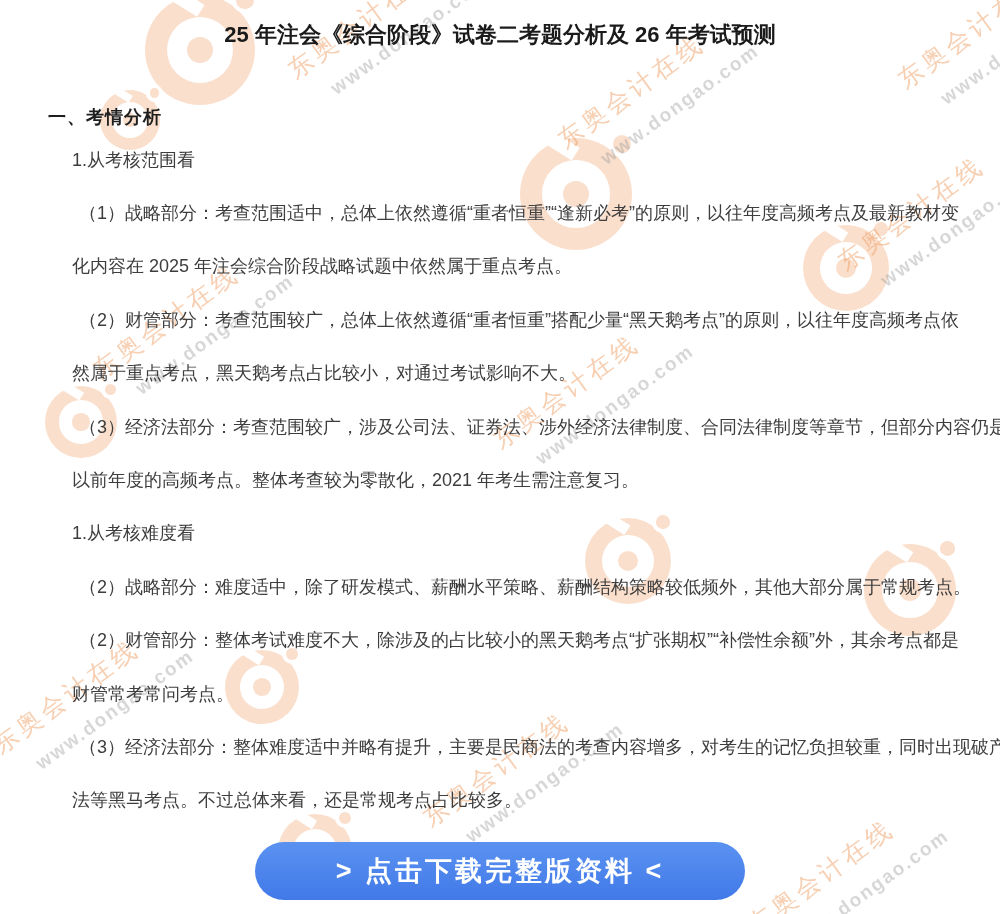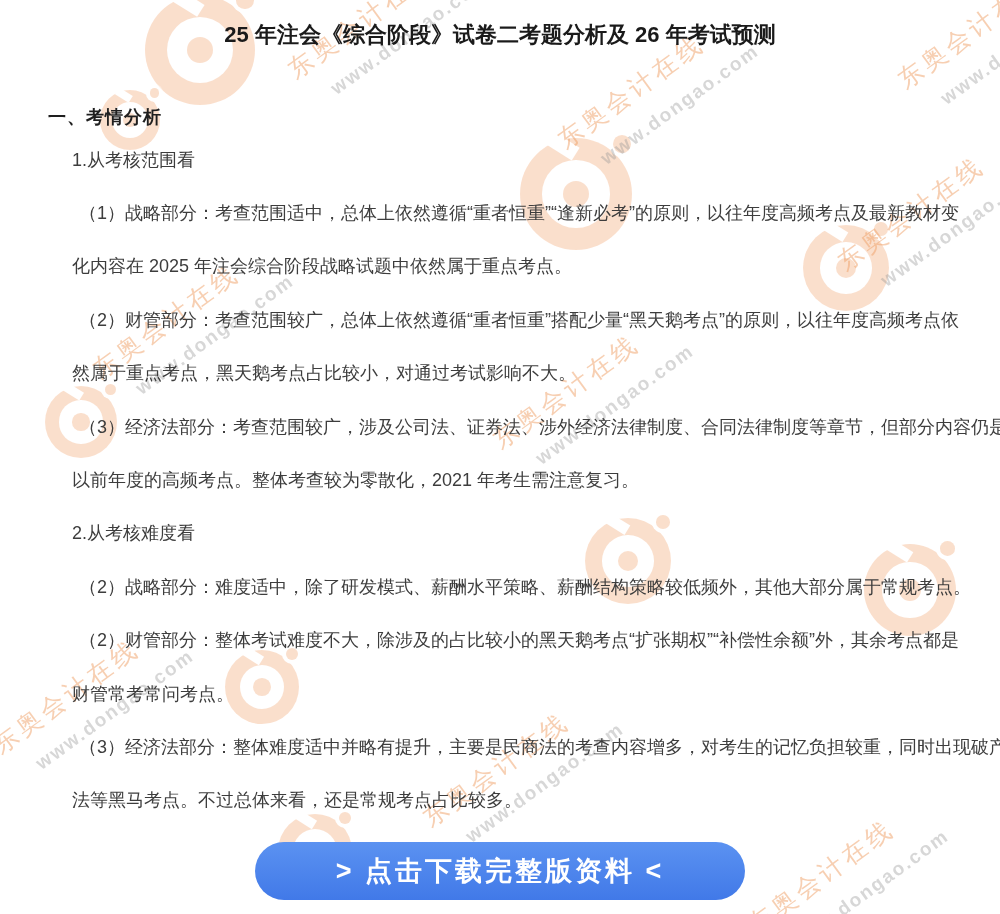--- a/index.html
+++ b/index.html
@@ -162,21 +162,21 @@
   <div class="section-heading">一、考情分析</div>
 
   <div class="doc-body">
     <div class="line">1.从考核范围看</div>
     <div class="line indent">（1）战略部分：考查范围适中，总体上依然遵循“重者恒重”“逢新必考”的原则，以往年度高频考点及最新教材变</div>
     <div class="line">化内容在 2025 年注会综合阶段战略试题中依然属于重点考点。</div>
     <div class="line indent">（2）财管部分：考查范围较广，总体上依然遵循“重者恒重”搭配少量“黑天鹅考点”的原则，以往年度高频考点依</div>
     <div class="line">然属于重点考点，黑天鹅考点占比较小，对通过考试影响不大。</div>
     <div class="line indent">（3）经济法部分：考查范围较广，涉及公司法、证券法、涉外经济法律制度、合同法律制度等章节，但部分内容仍是</div>
     <div class="line">以前年度的高频考点。整体考查较为零散化，2021 年考生需注意复习。</div>
-    <div class="line">2.从考核难度看</div>
+    <div class="line">1.从考核难度看</div>
     <div class="line indent">（2）战略部分：难度适中，除了研发模式、薪酬水平策略、薪酬结构策略较低频外，其他大部分属于常规考点。</div>
     <div class="line indent">（2）财管部分：整体考试难度不大，除涉及的占比较小的黑天鹅考点“扩张期权”“补偿性余额”外，其余考点都是</div>
     <div class="line">财管常考常问考点。</div>
     <div class="line indent">（3）经济法部分：整体难度适中并略有提升，主要是民商法的考查内容增多，对考生的记忆负担较重，同时出现破产</div>
     <div class="line">法等黑马考点。不过总体来看，还是常规考点占比较多。</div>
   </div>
 
   <button class="download-btn">&gt; 点击下载完整版资料 &lt;</button>
 
 </div>

